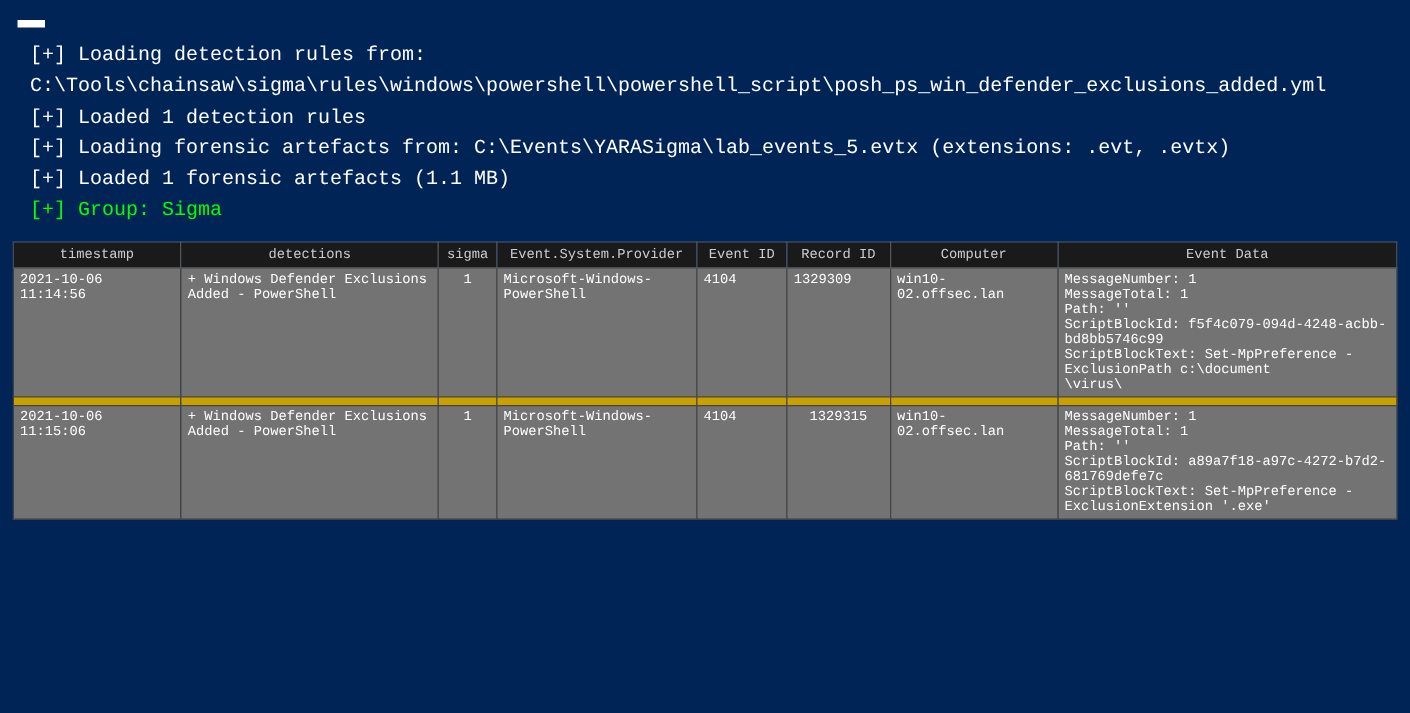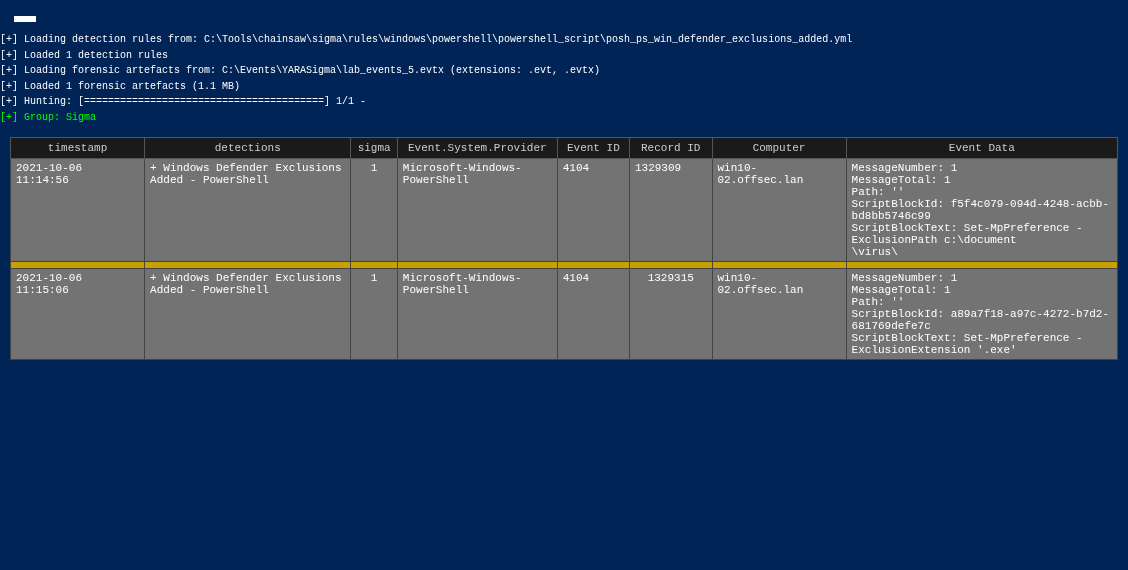--- a/index.html
+++ b/index.html
@@ -51,22 +51,22 @@
     }
 
     #by-line {
       color: #ffffff;
       font-size: 11px;
       margin-top: 4px;
       padding-left: 2px;
     }
 
     #log-section {
-      padding: 2px 0;
-      font-size: 10px;
+      padding: 2px 24px;
+      font-size: 16px;
       line-height: 1.55;
     }
 
     .log-line { color: #ffffff; }
     .log-line.group-sigma { color: #00ff00; }
 
     #table-section {
       flex: 1;
       overflow: hidden;
       margin: 10px;
@@ -135,21 +135,20 @@
   <div id="logo-section">
     <div class="logo-outline"></div>
     <div id="by-line"></div>
   </div>
 
   <div id="log-section">
     <div class="log-line">[+] Loading detection rules from: C:\Tools\chainsaw\sigma\rules\windows\powershell\powershell_script\posh_ps_win_defender_exclusions_added.yml</div>
     <div class="log-line">[+] Loaded 1 detection rules</div>
     <div class="log-line">[+] Loading forensic artefacts from: C:\Events\YARASigma\lab_events_5.evtx (extensions: .evt, .evtx)</div>
     <div class="log-line">[+] Loaded 1 forensic artefacts (1.1 MB)</div>
-    <div class="log-line">[+] Hunting: [========================================] 1/1 -</div>
     <div class="log-line group-sigma">[+] Group: Sigma</div>
   </div>
 
   <div id="table-section">
     <table>
       <thead>
         <tr>
           <th class="col-timestamp">timestamp</th>
           <th class="col-detections">detections</th>
           <th class="col-count">sigma</th>

